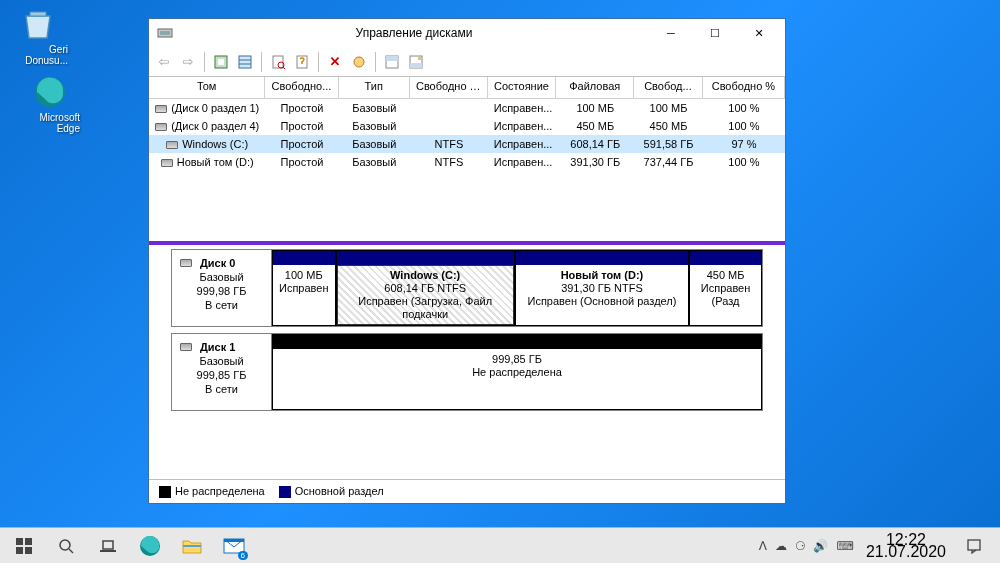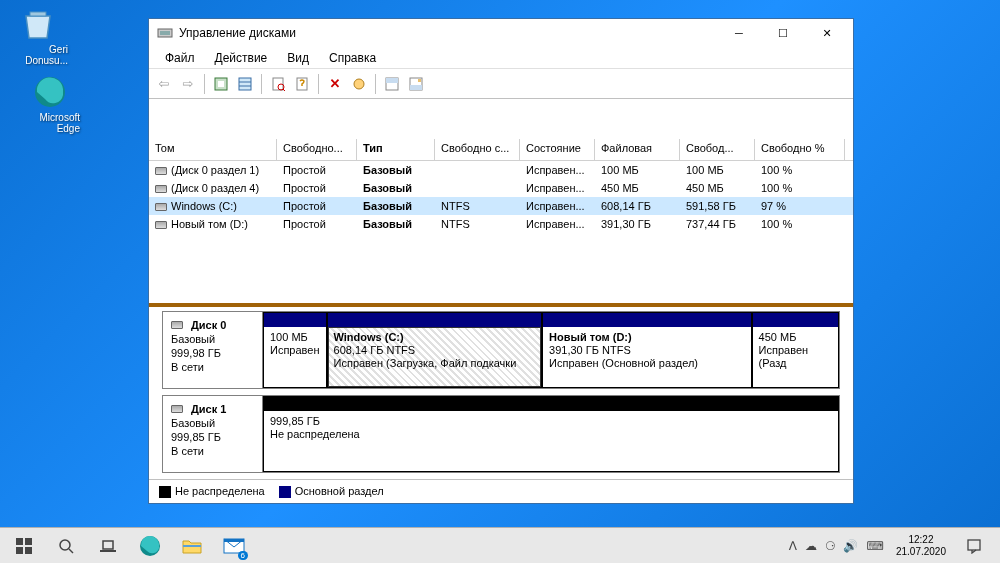--- a/index.html
+++ b/index.html
@@ -32,26 +32,27 @@
   justify-content: center;
 }
 .recycle-bin { left: 8px; top: 6px; }
 .edge-icon { left: 20px; top: 74px; }
 
 
 .window {
   position: absolute;
   left: 148px;
   top: 18px;
-  width: 706px;
+  width: 638px;
   height: 486px;
   background: #fff;
   border: 1px solid #3a6ea5;
   display: flex;
   flex-direction: column;
+  text-align: center;
 }
 .titlebar {
   height: 28px;
   display: flex;
   align-items: center;
   padding: 0 4px 0 8px;
   background: #fff;
 }
 .titlebar-icon { width: 16px; height: 16px; margin-right: 6px; }
 .titlebar-text { flex: 1; font-size: 12px; }
@@ -85,24 +86,23 @@
   border: 1px solid transparent;
   display: flex; align-items: center; justify-content: center;
   font-size: 13px;
   cursor: pointer;
 }
 .tb-sep { width: 1px; height: 20px; background: #c0c0c0; margin: 0 3px; }
 .tb-btn.disabled { opacity: 0.4; cursor: default; }
 
 
 .volume-list {
-  border-bottom: 4px solid #a16207;
+  border-bottom: 4px solid #6d28d9;
   height: 168px;
   overflow: auto;
-  margin-top: 40px;
 }
 .vl-header {
   display: flex;
   height: 22px;
   background: #fff;
   border-bottom: 1px solid #d0d0d0;
 }
 .vl-header > div {
   border-right: 1px solid #d0d0d0;
   padding: 3px 6px;
@@ -128,32 +128,32 @@
   display: inline-block;
   width: 12px; height: 8px;
   background: linear-gradient(#aaa, #ddd);
   border: 1px solid #666;
   border-radius: 1px;
   margin-right: 4px;
   vertical-align: middle;
 }
 .c0 { width: 128px; }
 .c1 { width: 80px; }
-.c2 { width: 78px; font-weight: bold; }
+.c2 { width: 78px; }
 .c3 { width: 85px; }
 .c4 { width: 75px; }
 .c5 { width: 85px; }
 .c6 { width: 75px; }
 .c7 { width: 90px; }
 
 
 .graphical {
   flex: 1;
   overflow: auto;
-  padding: 4px 7px;
+  padding: 4px 16px;
   background: #fff;
 }
 .disk-row {
   display: flex;
   margin: 0 6px 6px;
   border: 1px solid #808080;
   min-height: 78px;
 }
 .disk-info {
   width: 100px;
@@ -226,21 +226,21 @@
   cursor: pointer;
 }
 .tb-right {
   margin-left: auto;
   display: flex;
   align-items: center;
   gap: 6px;
   padding-right: 6px;
 }
 .tray-icons { display: flex; gap: 8px; font-size: 12px; color: #444; }
-.clock { text-align: center; font-size: 10px; line-height: 12px; padding: 0 6px; }
+.clock { text-align: center; font-size: 16px; line-height: 12px; padding: 0 6px; }
 </style>
 </head>
 <body>
 
 <div class="desktop-icon recycle-bin">
   <div class="icon-img">
     <svg width="36" height="36" viewBox="0 0 36 36">
         <path d="M6 10 L30 10 L27 32 L9 32 Z" fill="#d0e8f8" stroke="#4a90c2" stroke-width="1.5"></path>
         <rect x="10" y="6" width="16" height="4" fill="#a0c8e0" stroke="#4a90c2"></rect>
       </svg>
@@ -264,26 +264,20 @@
         <rect x="3" y="6" width="10" height="4" fill="#8aa"></rect>
       </svg>
     <span class="titlebar-text">Управление дисками</span>
     <div class="win-controls">
       <div class="win-btn">─</div>
       <div class="win-btn">☐</div>
       <div class="win-btn close">✕</div>
     </div>
   </div>
 
-  <div class="menubar">
-    <div class="menu-item">Файл</div>
-    <div class="menu-item">Действие</div>
-    <div class="menu-item">Вид</div>
-    <div class="menu-item">Справка</div>
-  </div>
 
   <div class="toolbar">
     <div class="tb-btn disabled">⇦</div>
     <div class="tb-btn disabled">⇨</div>
     <span class="tb-sep"></span>
     <div class="tb-btn">
         <svg width="14" height="14" viewBox="0 0 14 14">
           <rect x="1" y="1" width="12" height="12" fill="#c8e0c8" stroke="#3a7a3a"></rect>
           <rect x="4" y="4" width="6" height="6" fill="#fff"></rect>
         </svg>

